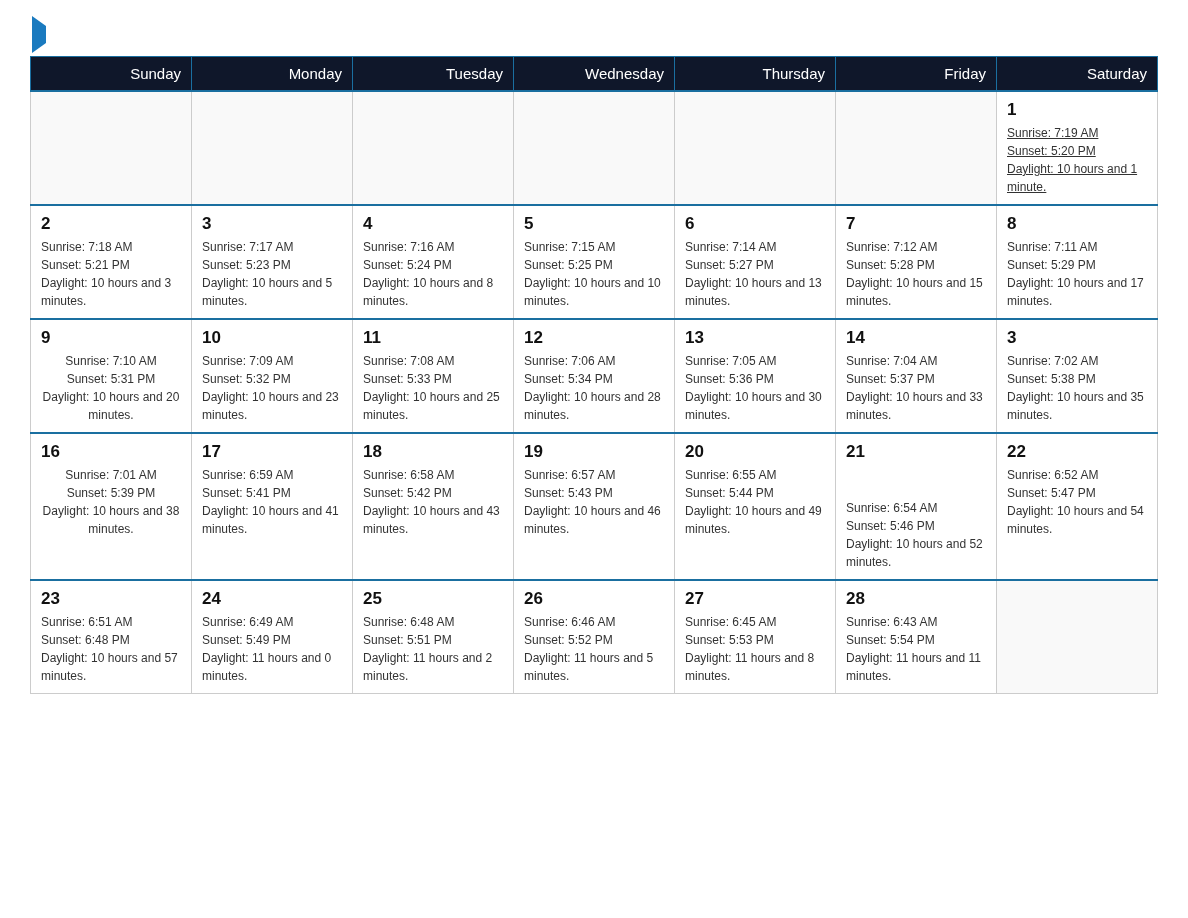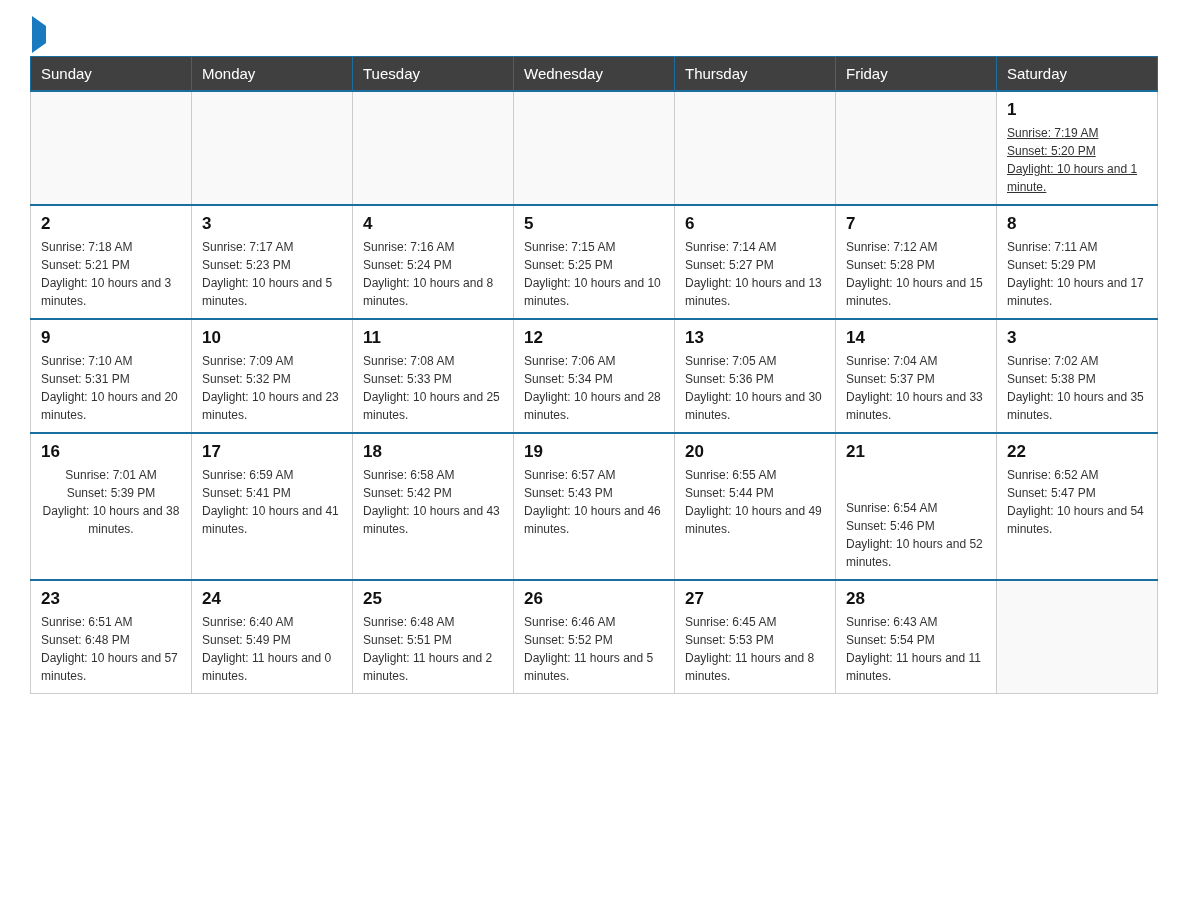--- a/index.html
+++ b/index.html
@@ -52,26 +52,26 @@
       font-size: 18px;
       color: #333;
       margin-top: 4px;
     }
     .calendar {
       width: 100%;
       border-collapse: collapse;
       margin-top: 10px;
     }
     .calendar th {
-      background-color: #404040;
+      background-color: #0f172a;
       color: #fff;
       padding: 8px 10px;
       font-size: 15px;
       font-weight: normal;
-      text-align: left;
+      text-align: right;
       border: 1px solid #1a6fa0;
     }
     .calendar td {
       border: 1px solid #ccc;
       vertical-align: top;
       padding: 8px 10px;
       width: 14.28%;
       min-height: 110px;
       height: 110px;
     }
@@ -177,21 +177,21 @@
         <td>
           <span class="day-number">8</span>
           <div class="day-info" style="white-space: pre-line;">Sunrise: 7:11 AM
 Sunset: 5:29 PM
 Daylight: 10 hours and 17 minutes.</div>
         </td>
       </tr>
       <tr class="week-row">
         <td>
           <span class="day-number">9</span>
-          <div class="day-info" style="white-space: pre-line;">Sunrise: 7:10 AM
+          <div class="day-info" style="white-space: pre-line; text-align: center;">Sunrise: 7:10 AM
 Sunset: 5:31 PM
 Daylight: 10 hours and 20 minutes.</div>
         </td>
         <td>
           <span class="day-number">10</span>
           <div class="day-info" style="white-space: pre-line;">Sunrise: 7:09 AM
 Sunset: 5:32 PM
 Daylight: 10 hours and 23 minutes.</div>
         </td>
         <td>
@@ -271,21 +271,21 @@
       </tr>
       <tr class="week-row">
         <td>
           <span class="day-number">23</span>
           <div class="day-info" style="white-space: pre-line;">Sunrise: 6:51 AM
 Sunset: 6:48 PM
 Daylight: 10 hours and 57 minutes.</div>
         </td>
         <td>
           <span class="day-number">24</span>
-          <div class="day-info" style="white-space: pre-line;">Sunrise: 6:40 AM
+          <div class="day-info" style="white-space: pre-line;">Sunrise: 6:49 AM
 Sunset: 5:49 PM
 Daylight: 11 hours and 0 minutes.</div>
         </td>
         <td>
           <span class="day-number">25</span>
           <div class="day-info" style="white-space: pre-line;">Sunrise: 6:48 AM
 Sunset: 5:51 PM
 Daylight: 11 hours and 2 minutes.</div>
         </td>
         <td>

